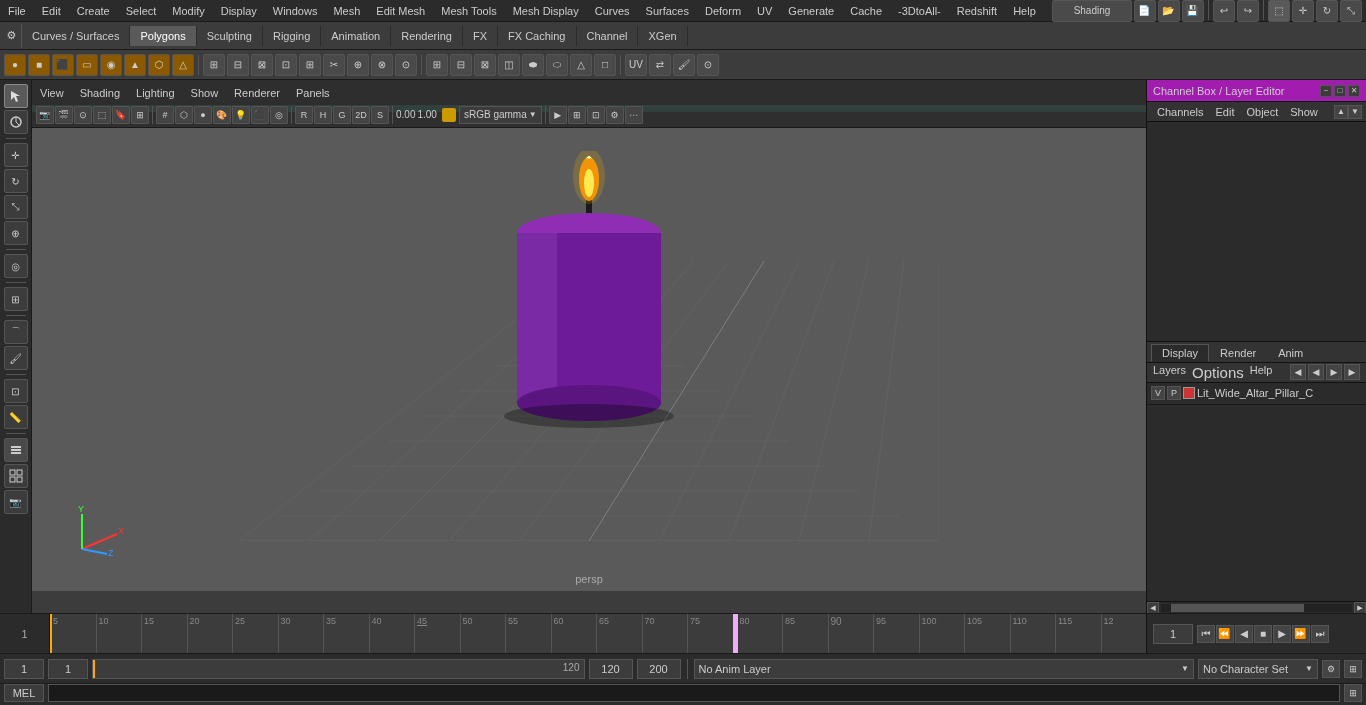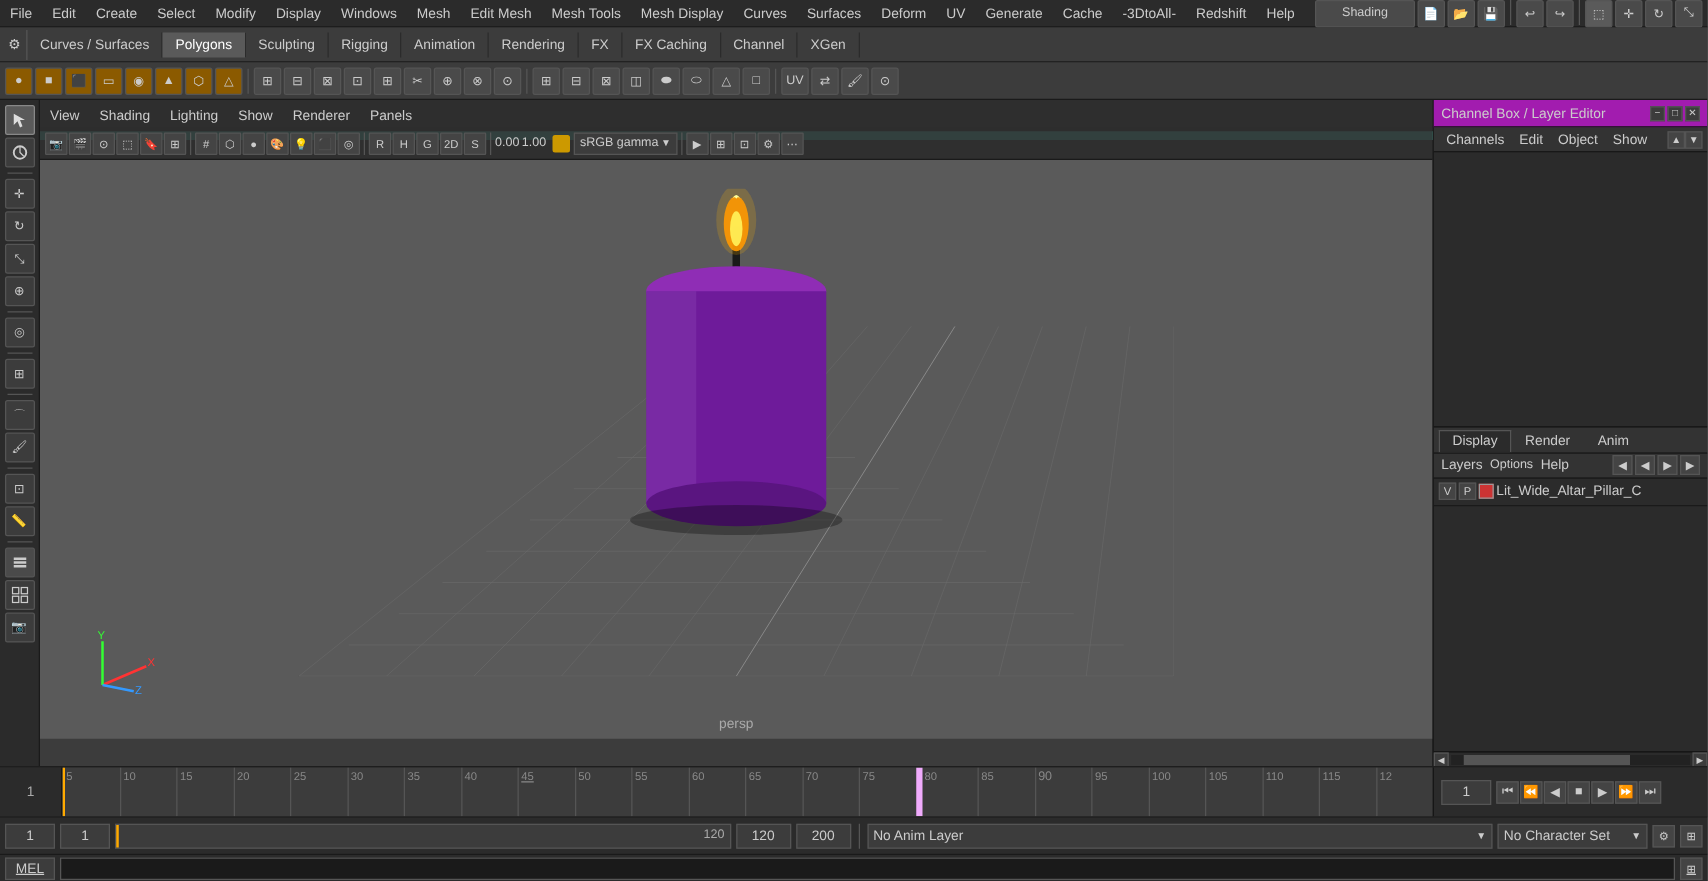--- a/index.html
+++ b/index.html
@@ -104,21 +104,21 @@
       color: #ccc; font-size: 11px; padding: 0 4px; display: flex; align-items: center;
     }
     .char-set-field {
       width: 120px; height: 20px; background: #3c3c3c; border: 1px solid #555;
       color: #ccc; font-size: 11px; padding: 0 4px; display: flex; align-items: center;
     }
 
     
     #command-bar {
       width: 100%; height: 22px; background: #2b2b2b; border-top: 1px solid #1a1a1a;
-      display: flex; align-items: center; gap: 4px; padding: 0 4px; text-decoration: underline;
+      display: flex; align-items: flex-start; gap: 4px; padding: 0 4px;
     }
     .cmd-lang { width: 40px; height: 18px; background: #3c3c3c; border: 1px solid #555; color: #ccc; font-size: 11px; display: flex; align-items: center; justify-content: center; cursor: pointer; }
     .cmd-input { flex: 1; height: 18px; background: #1a1a1a; border: 1px solid #555; color: #ccc; font-size: 11px; padding: 0 4px; outline: none; }
     .cmd-icon { width: 18px; height: 18px; background: #444; border: 1px solid #555; cursor: pointer; display: flex; align-items: center; justify-content: center; font-size: 9px; color: #ccc; }
 
     
     #full-layout {
       display: flex; flex-direction: column; width: 1366px; height: 705px;
     }
 
@@ -435,21 +435,21 @@
 
       <div style="display:flex;background:#333;border-top:1px solid #111;border-bottom:1px solid #111;padding:2px 4px 0;">
         <div class="layer-tab active">Display</div>
         <div class="layer-tab">Render</div>
         <div class="layer-tab">Anim</div>
       </div>
 
       <div style="display:flex;align-items:center;justify-content:space-between;padding:2px 6px;background:#333;border-bottom:1px solid #111;height:20px;">
         <div style="display:flex;gap:6px;">
           <span style="font-size:11px;color:#ccc;cursor:pointer;">Layers</span>
-          <span style="font-size:10px;color:#ccc;cursor:pointer;">Options</span>
+          <span style="font-size:15px;color:#ccc;cursor:pointer;">Options</span>
           <span style="font-size:11px;color:#ccc;cursor:pointer;">Help</span>
         </div>
         <div style="display:flex;gap:2px;">
           <div style="width:16px;height:16px;background:#444;border:1px solid #555;cursor:pointer;display:flex;align-items:center;justify-content:center;font-size:9px;color:#ccc;">◀</div>
           <div style="width:16px;height:16px;background:#444;border:1px solid #555;cursor:pointer;display:flex;align-items:center;justify-content:center;font-size:9px;color:#ccc;">◀</div>
           <div style="width:16px;height:16px;background:#444;border:1px solid #555;cursor:pointer;display:flex;align-items:center;justify-content:center;font-size:9px;color:#ccc;">▶</div>
           <div style="width:16px;height:16px;background:#444;border:1px solid #555;cursor:pointer;display:flex;align-items:center;justify-content:center;font-size:9px;color:#ccc;">▶</div>
         </div>
       </div>
 

